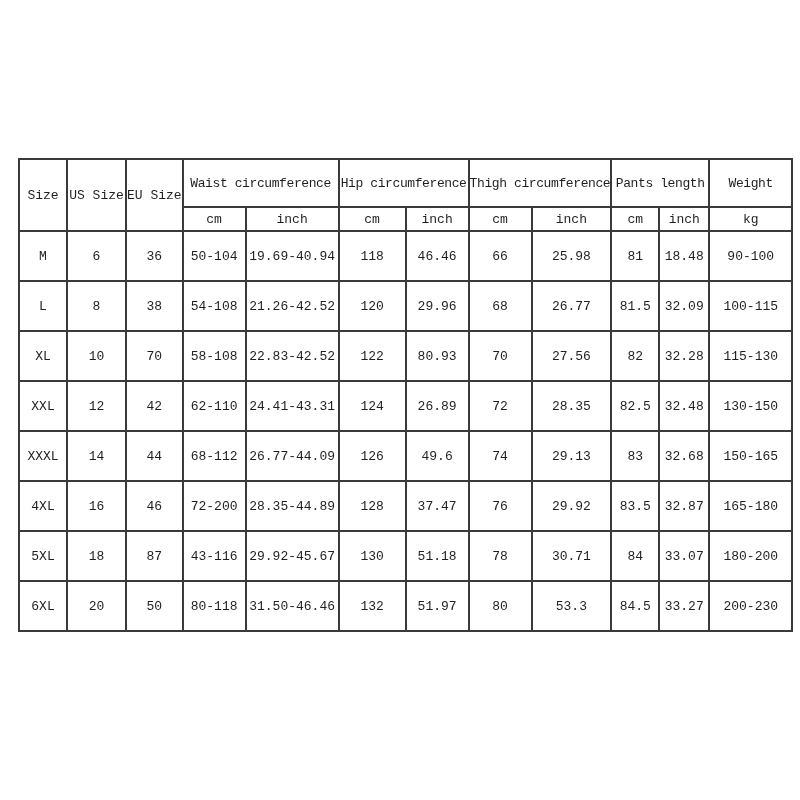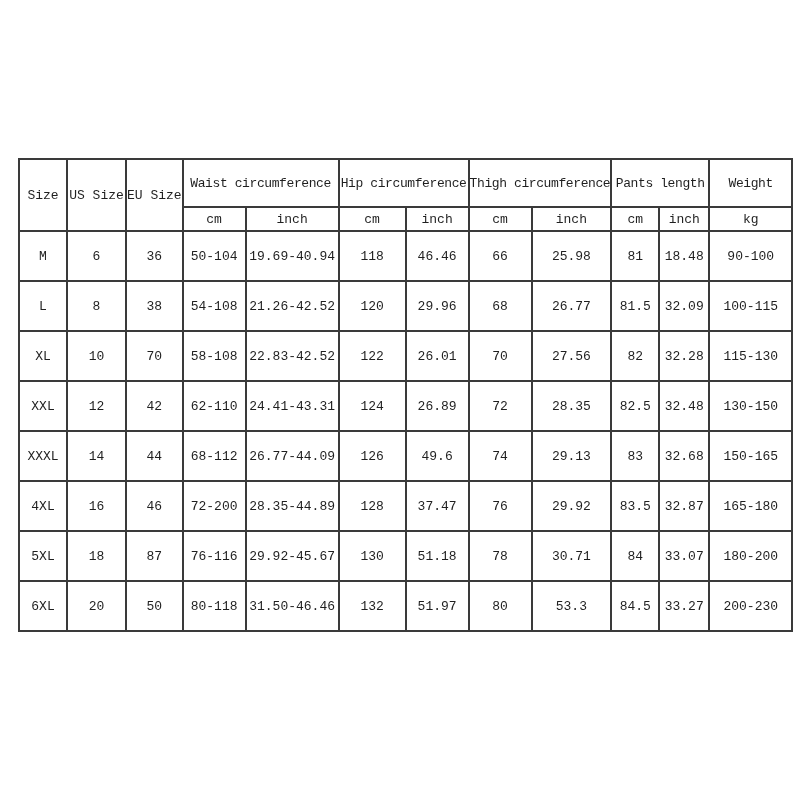--- a/index.html
+++ b/index.html
@@ -110,21 +110,21 @@
         <td>32.09</td>
         <td>100-115</td>
       </tr>
       <tr class="data-row">
         <td>XL</td>
         <td>10</td>
         <td>70</td>
         <td>58-108</td>
         <td>22.83-42.52</td>
         <td>122</td>
-        <td>26.01</td>
+        <td>80.93</td>
         <td>70</td>
         <td>27.56</td>
         <td>82</td>
         <td>32.28</td>
         <td>115-130</td>
       </tr>
       <tr class="data-row">
         <td>XXL</td>
         <td>12</td>
         <td>42</td>
@@ -163,21 +163,21 @@
         <td>76</td>
         <td>29.92</td>
         <td>83.5</td>
         <td>32.87</td>
         <td>165-180</td>
       </tr>
       <tr class="data-row">
         <td>5XL</td>
         <td>18</td>
         <td>87</td>
-        <td>76-116</td>
+        <td>43-116</td>
         <td>29.92-45.67</td>
         <td>130</td>
         <td>51.18</td>
         <td>78</td>
         <td>30.71</td>
         <td>84</td>
         <td>33.07</td>
         <td>180-200</td>
       </tr>
       <tr class="data-row">

